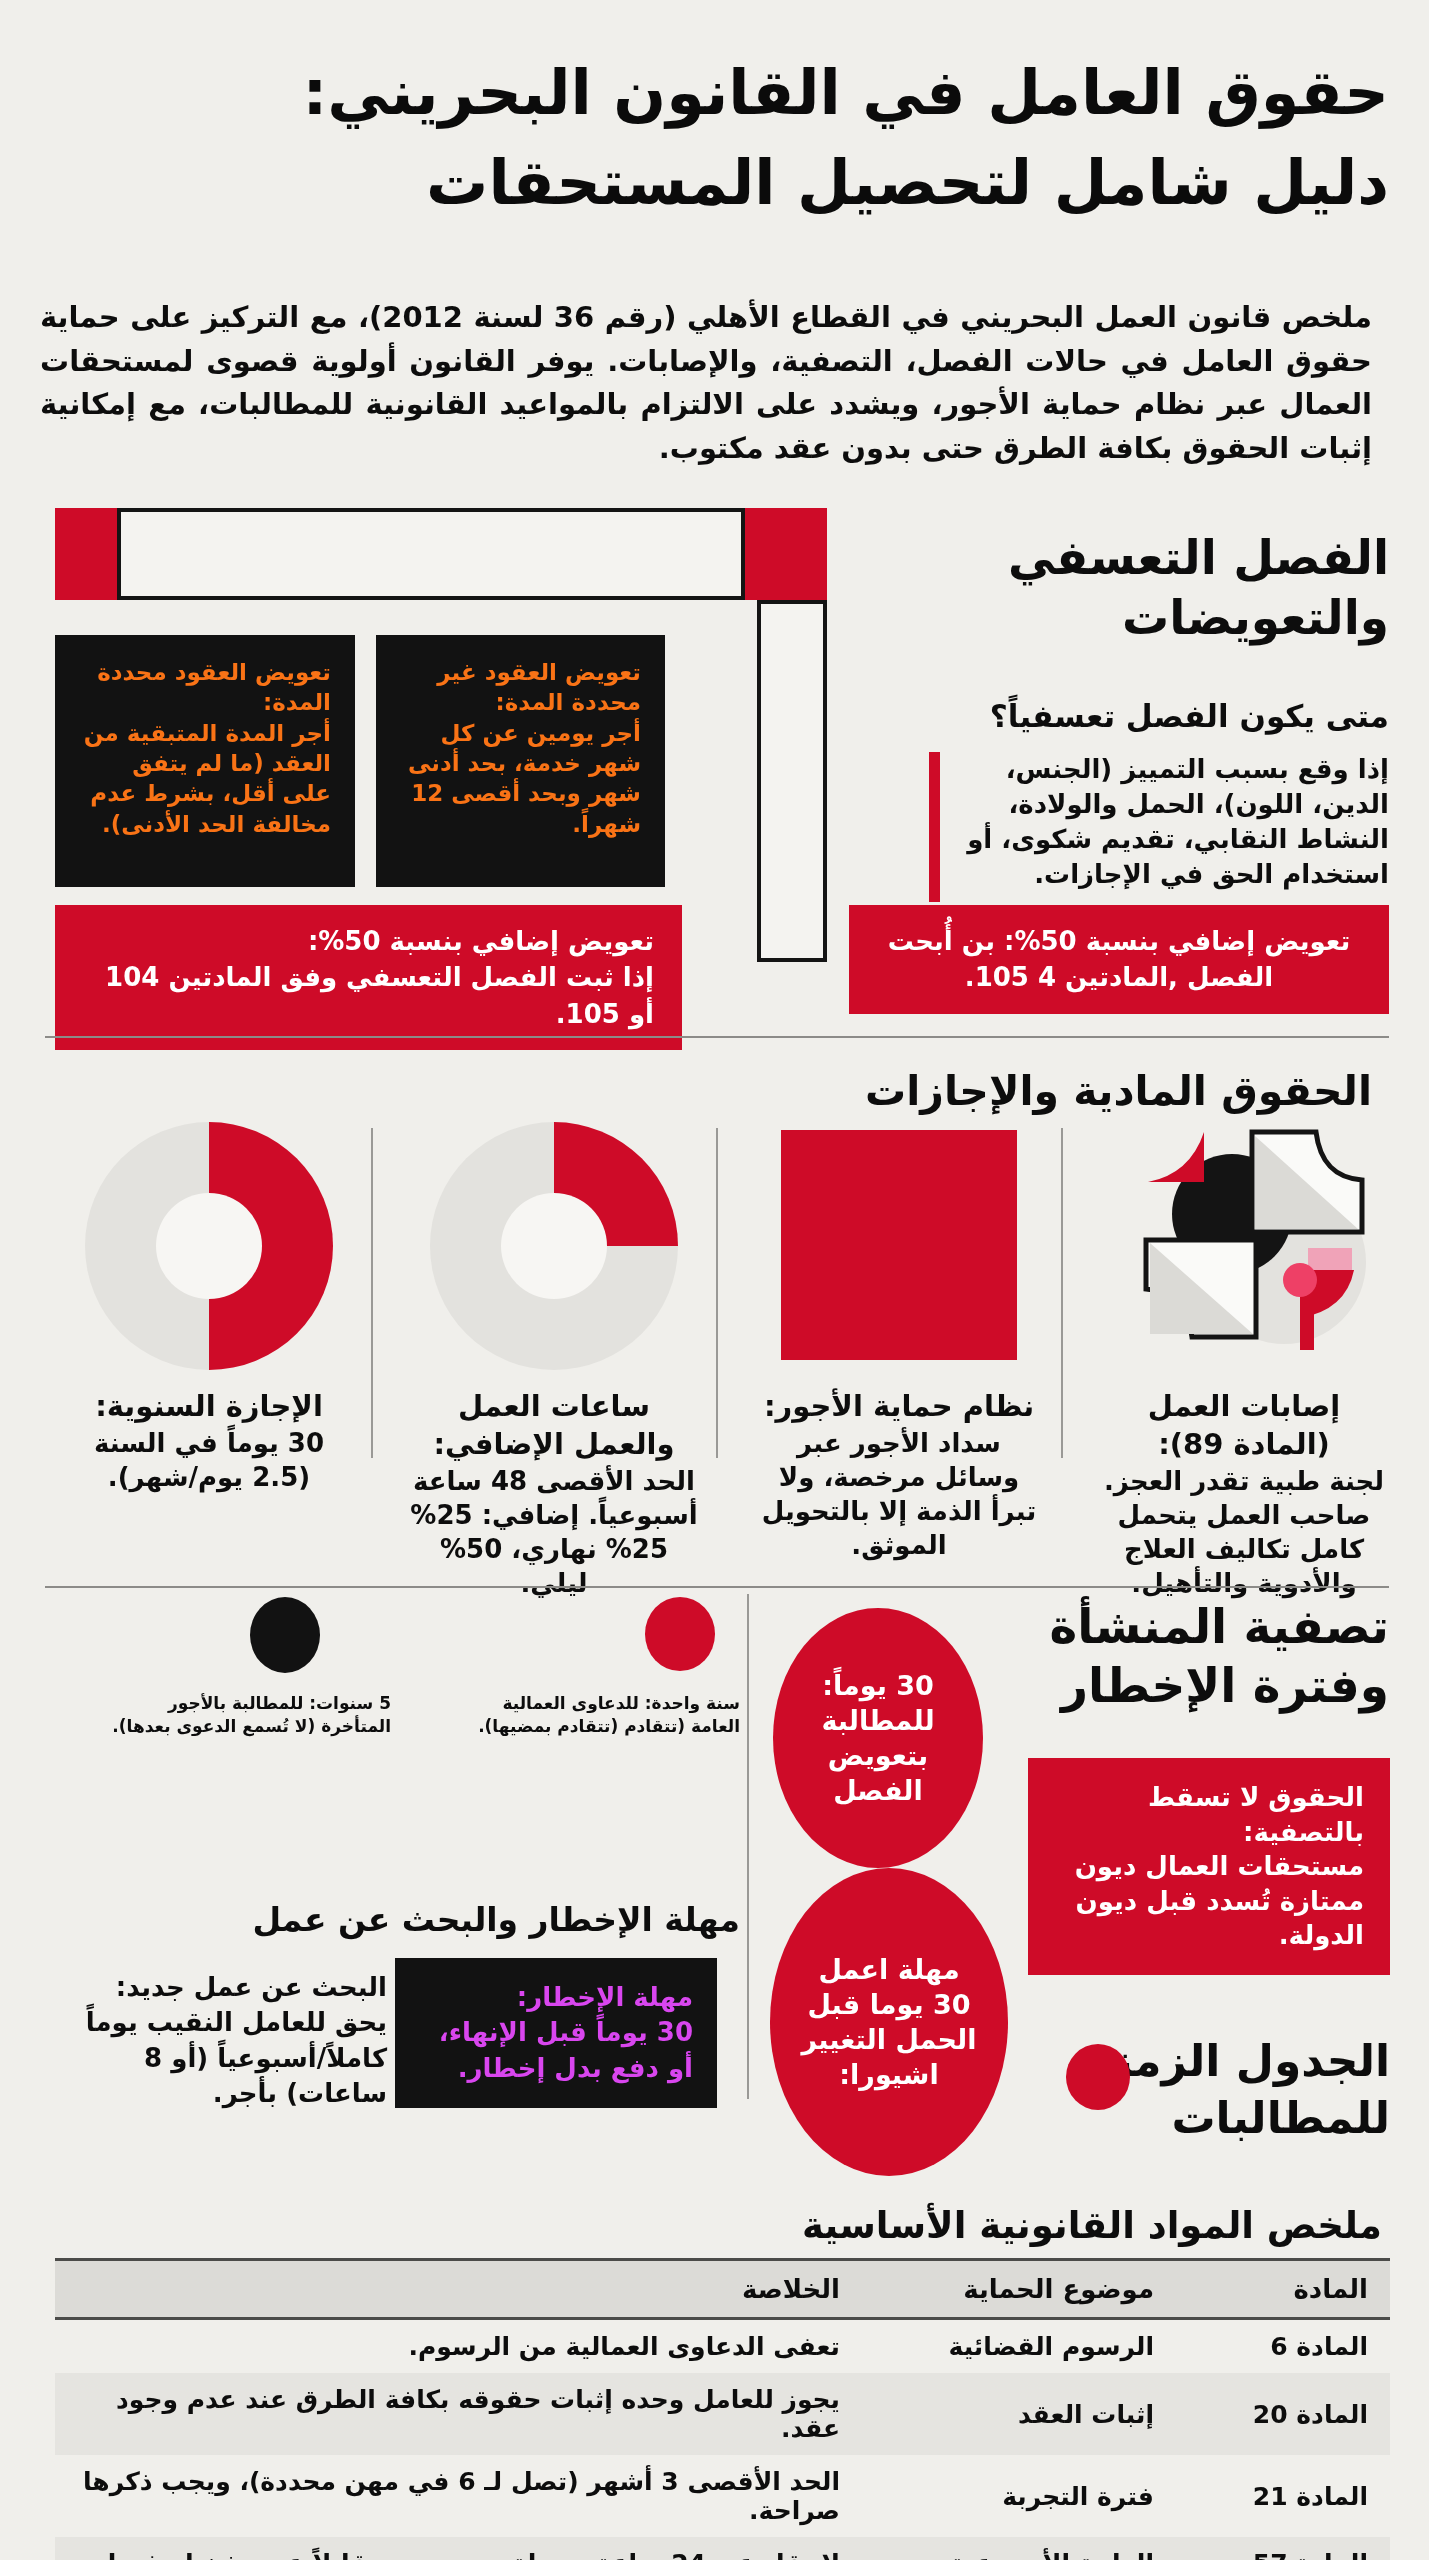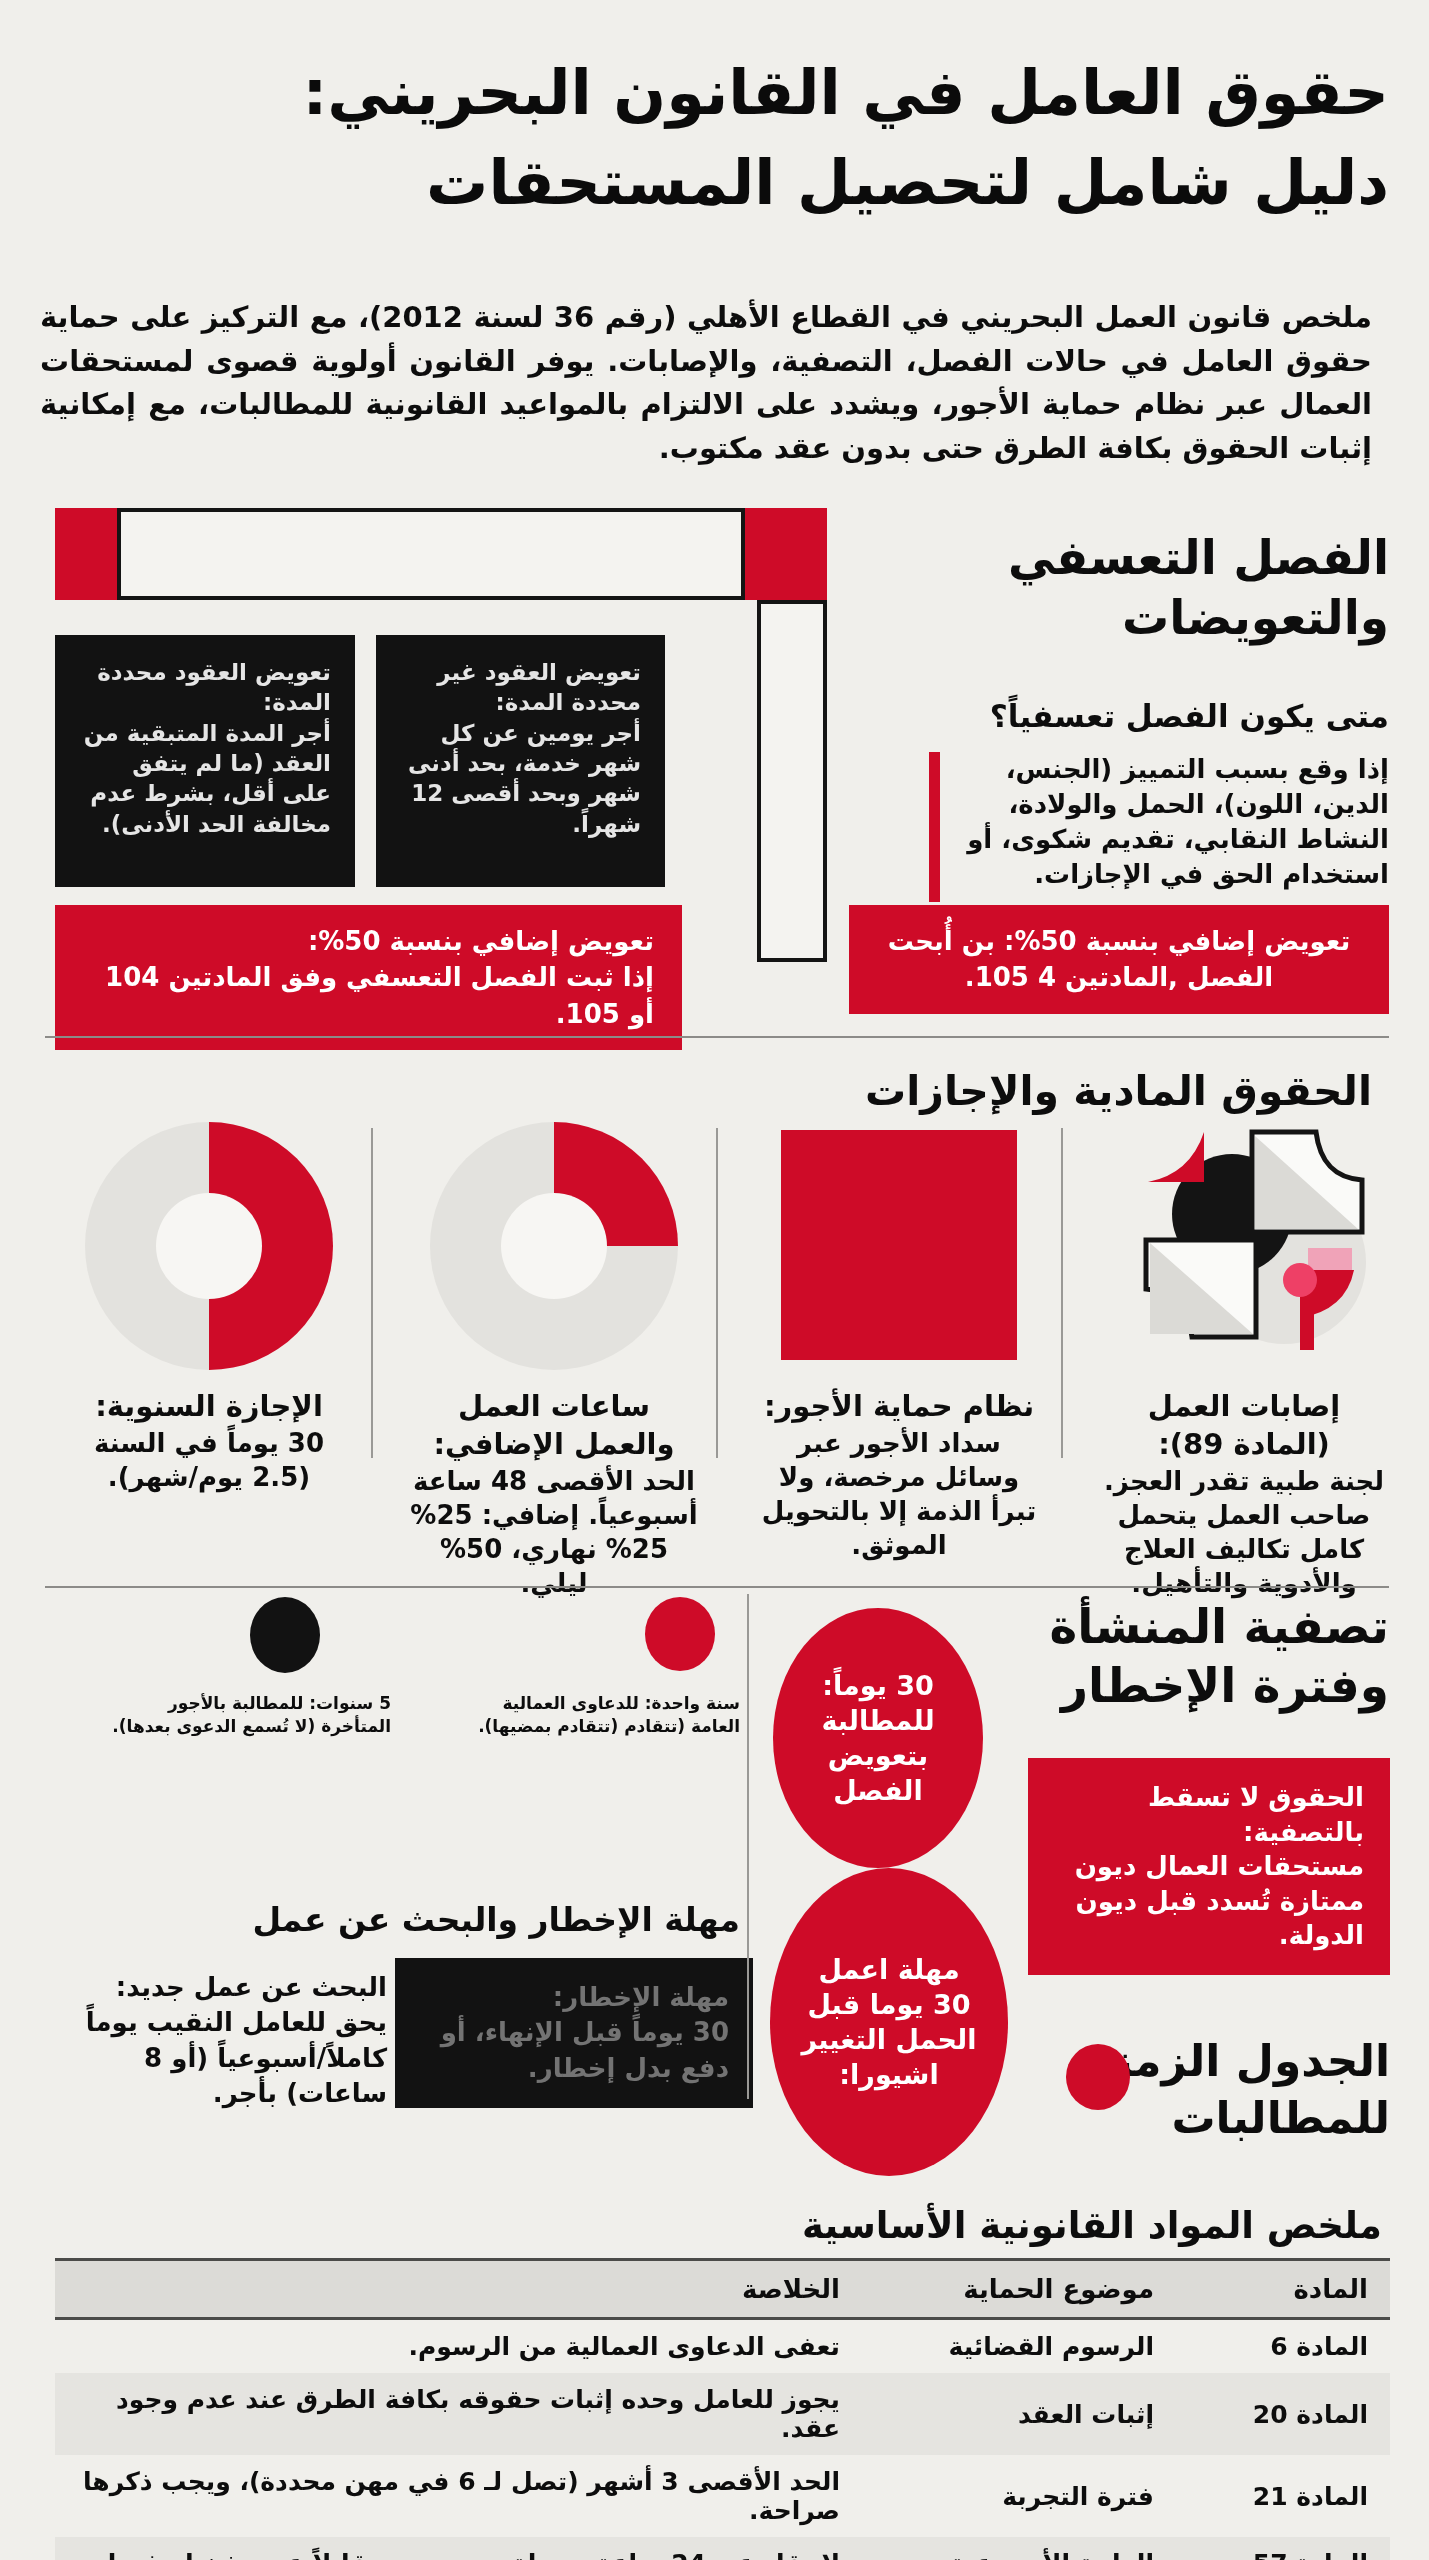--- a/index.html
+++ b/index.html
@@ -30,21 +30,21 @@
     border:4px solid #141414;box-sizing:border-box;}
   .s1-heading{position:absolute;top:528px;right:40px;margin:0;font-size:47px;line-height:1.28;text-align:right;}
   .s1-question{position:absolute;top:698px;right:40px;font-size:31px;text-align:right;}
   .s1-answer{position:absolute;top:752px;right:40px;width:460px;box-sizing:border-box;
     border-left:11px solid var(--red);padding-left:18px;
     font-size:26px;line-height:1.35;text-align:right;min-height:150px;}
   .redbox{background:var(--red);color:#fff;text-align:right;box-sizing:border-box;
     font-size:26px;line-height:1.4;}
   .s1-redbox-right{position:absolute;top:905px;right:40px;width:540px;padding:18px 30px;text-align:center;}
   .s1-redbox-left{position:absolute;top:905px;left:55px;width:627px;padding:18px 28px;}
-  .box-black{position:absolute;top:635px;background:var(--black);color:#e5e5e5;text-align:right;
+  .box-black{position:absolute;top:635px;background:var(--black);color:#f97316;text-align:right;
     font-size:23px;line-height:1.32;padding:22px 24px;box-sizing:border-box;height:252px;overflow:hidden;}
   .box-fixed{left:55px;width:300px;}
   .box-open{left:376px;width:289px;}
   .bb-title{display:block;}
   
   .divider{position:absolute;left:45px;right:40px;border-top:2px solid var(--divider);height:0;}
   .divider-1{top:1036px;}
   .divider-2{top:1586px;}
   .vdiv{position:absolute;width:0;border-left:2px solid #9a9996;}
   .vdiv-a{left:371px;top:1128px;height:330px;}
@@ -76,21 +76,21 @@
   .s3-redbox{position:absolute;right:39px;top:1758px;width:362px;padding:22px 26px;font-size:26px;line-height:1.33;}
   .rb-title{display:block;}
   .dot{position:absolute;border-radius:50%;}
   .dot-black{left:250px;top:1597px;width:70px;height:76px;background:var(--black);}
   .dot-red{left:645px;top:1597px;width:70px;height:74px;background:var(--red);}
   .dot-timeline{left:1066px;top:2044px;width:64px;height:66px;background:var(--red);}
   .under-text{position:absolute;text-align:right;font-size:17px;line-height:1.33;}
   .five-years-text{left:95px;top:1692px;width:296px;}
   .one-year-text{left:450px;top:1692px;width:290px;}
   .notice-heading{position:absolute;left:55px;top:1900px;width:685px;margin:0;font-size:33px;text-align:right;}
-  .notice-blackbox{position:absolute;left:395px;top:1958px;width:358px;background:var(--black);color:#737373;
+  .notice-blackbox{position:absolute;left:395px;top:1958px;width:322px;background:var(--black);color:#d946ef;
     text-align:right;font-size:26px;line-height:1.36;padding:22px 24px;box-sizing:border-box;}
   .search-text{position:absolute;left:55px;top:1970px;width:332px;text-align:right;font-size:26px;line-height:1.36;}
   .timeline-heading{position:absolute;right:39px;top:2032px;margin:0;font-size:44px;line-height:1.3;text-align:right;}
   
   .s4-heading{position:absolute;right:39px;top:2196px;margin:8px;font-size:37px;text-align:right;}
   .legal-table{position:absolute;right:39px;left:55px;top:2258px;border-collapse:collapse;
     font-size:25px;direction:rtl;}
   .legal-table th{background:#DCDBD7;border-top:3px solid #4b4b49;border-bottom:3px solid #4b4b49;
     padding:13px 22px;text-align:right;font-size:26px;}
   .legal-table td{padding:12px 22px;text-align:right;font-weight:700;}

